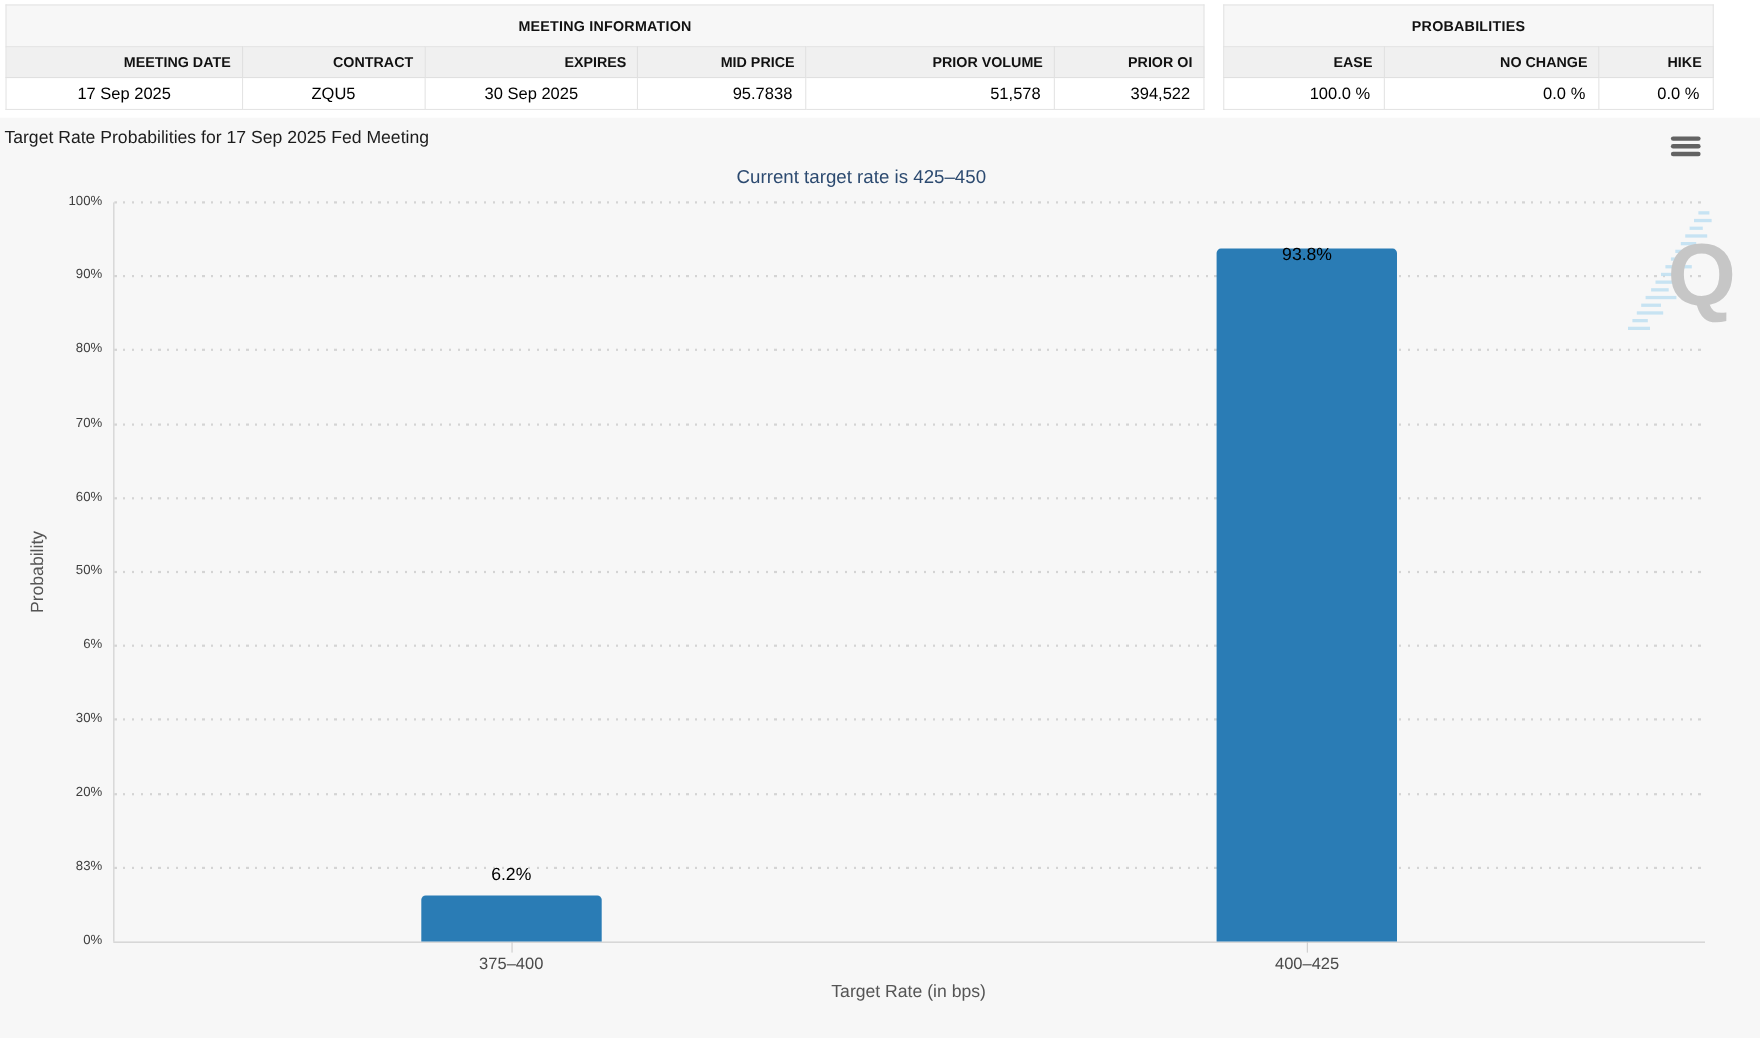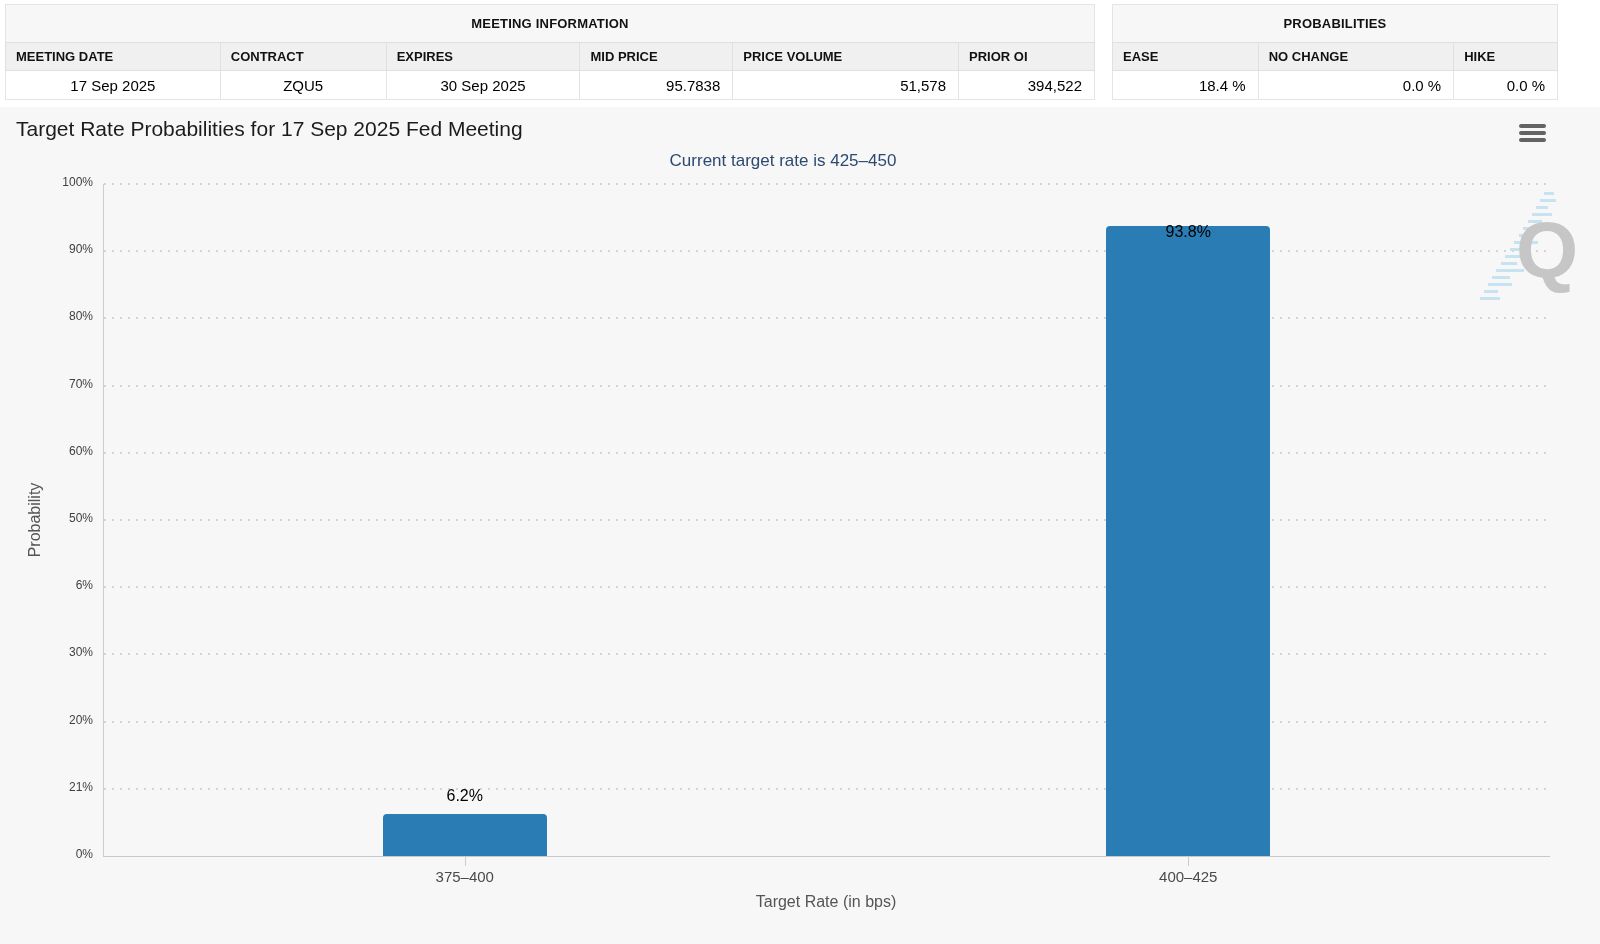--- a/index.html
+++ b/index.html
@@ -16,37 +16,37 @@
   .info-table { position:absolute; border-collapse:collapse; background:#fff; }
   .info-table.left  { left:5px;    width:1090px; }
   .info-table.right { left:1112px; width:446px;  }
   .info-table caption {
     caption-side:top; background:#f7f7f7; border:1px solid #e4e4e4; border-bottom:none;
     height:38px; line-height:38px; font-size:13px; font-weight:bold; color:#111;
     letter-spacing:.2px; text-align:center;
   }
   .info-table th {
     background:#f0f0f0; border:1px solid #e0e0e0; height:28px;
-    font-size:13px; font-weight:bold; color:#111; text-align:left; padding:0 10px;
+    font-size:13px; font-weight:bold; color:#111; text-align:right; padding:0 10px;
   }
   .info-table td {
     background:#fff; border:1px solid #e4e4e4; height:29px;
     font-size:15px; color:#000; padding:0 12px;
   }
   .info-table td.center { text-align:center; }
   .info-table td.right  { text-align:right; }
 
   
   .chart {
     position:absolute; top:107px; left:0; width:1600px; height:837px;
     background:#f7f7f7;
   }
   .chart-title {
-    position:absolute; left:16px; top:10px;
-    font-size:21px; color:#1c1c1c;text-align:center;
+    position:absolute; left:4px; top:10px;
+    font-size:16px; color:#1c1c1c;text-align:center;
   }
   .chart-subtitle {
     position:absolute; left:783px; top:44px; transform:translateX(-50%);
     font-size:17px; color:#2c4a70; white-space:nowrap;
   }
   .menu-icon { position:absolute; left:1519px; top:17px; width:27px; cursor:pointer; }
   .menu-icon span {
     display:block; height:4px; width:27px; background:#636363;
     border-radius:2px; margin-bottom:3px;
   }
@@ -114,21 +114,21 @@
       <col style="width:153px">
         <col style="width:226px">
         <col style="width:136px">
     </colgroup>
     <tbody>
         <tr>
       <th>MEETING DATE</th>
       <th>CONTRACT</th>
       <th>EXPIRES</th>
       <th>MID PRICE</th>
-      <th>PRICE VOLUME</th>
+      <th>PRIOR VOLUME</th>
       <th>PRIOR OI</th>
     </tr>
     <tr>
       <td class="center">17 Sep 2025</td>
       <td class="center">ZQU5</td>
       <td class="center">30 Sep 2025</td>
       <td class="right">95.7838</td>
       <td class="right">51,578</td>
       <td class="right">394,522</td>
     </tr>
@@ -142,21 +142,21 @@
         <col style="width:196px">
         <col style="width:104px">
     </colgroup>
     <tbody>
         <tr>
       <th>EASE</th>
       <th>NO CHANGE</th>
       <th>HIKE</th>
     </tr>
     <tr>
-      <td class="right">18.4 %</td>
+      <td class="right">100.0 %</td>
       <td class="right">0.0 %</td>
       <td class="right">0.0 %</td>
     </tr>
   </tbody>
     </table>
 </div>
 
 <div class="chart">
 
   <div class="chart-title">Target Rate Probabilities for 17 Sep 2025 Fed Meeting</div>
@@ -191,21 +191,21 @@
     </svg>
     <div class="watermark-q">Q</div>
   </div>
 
   <div class="plot">
     <div class="axis-y"></div>
     <div class="axis-x"></div>
 
   <div class="y-label" style="top: 663px;">0%</div>
       <div class="grid-line" style="top: 603.8px;"></div>
-      <div class="y-label" style="top: 595.8px;">21%</div>
+      <div class="y-label" style="top: 595.8px;">83%</div>
       <div class="grid-line" style="top: 536.6px;"></div>
       <div class="y-label" style="top: 528.6px;">20%</div>
       <div class="grid-line" style="top: 469.4px;"></div>
       <div class="y-label" style="top: 461.4px;">30%</div>
       <div class="grid-line" style="top: 402.2px;"></div>
       <div class="y-label" style="top: 394.2px;">6%</div>
       <div class="grid-line" style="top: 335px;"></div>
       <div class="y-label" style="top: 327px;">50%</div>
       <div class="grid-line" style="top: 267.8px;"></div>
       <div class="y-label" style="top: 259.8px;">60%</div>

